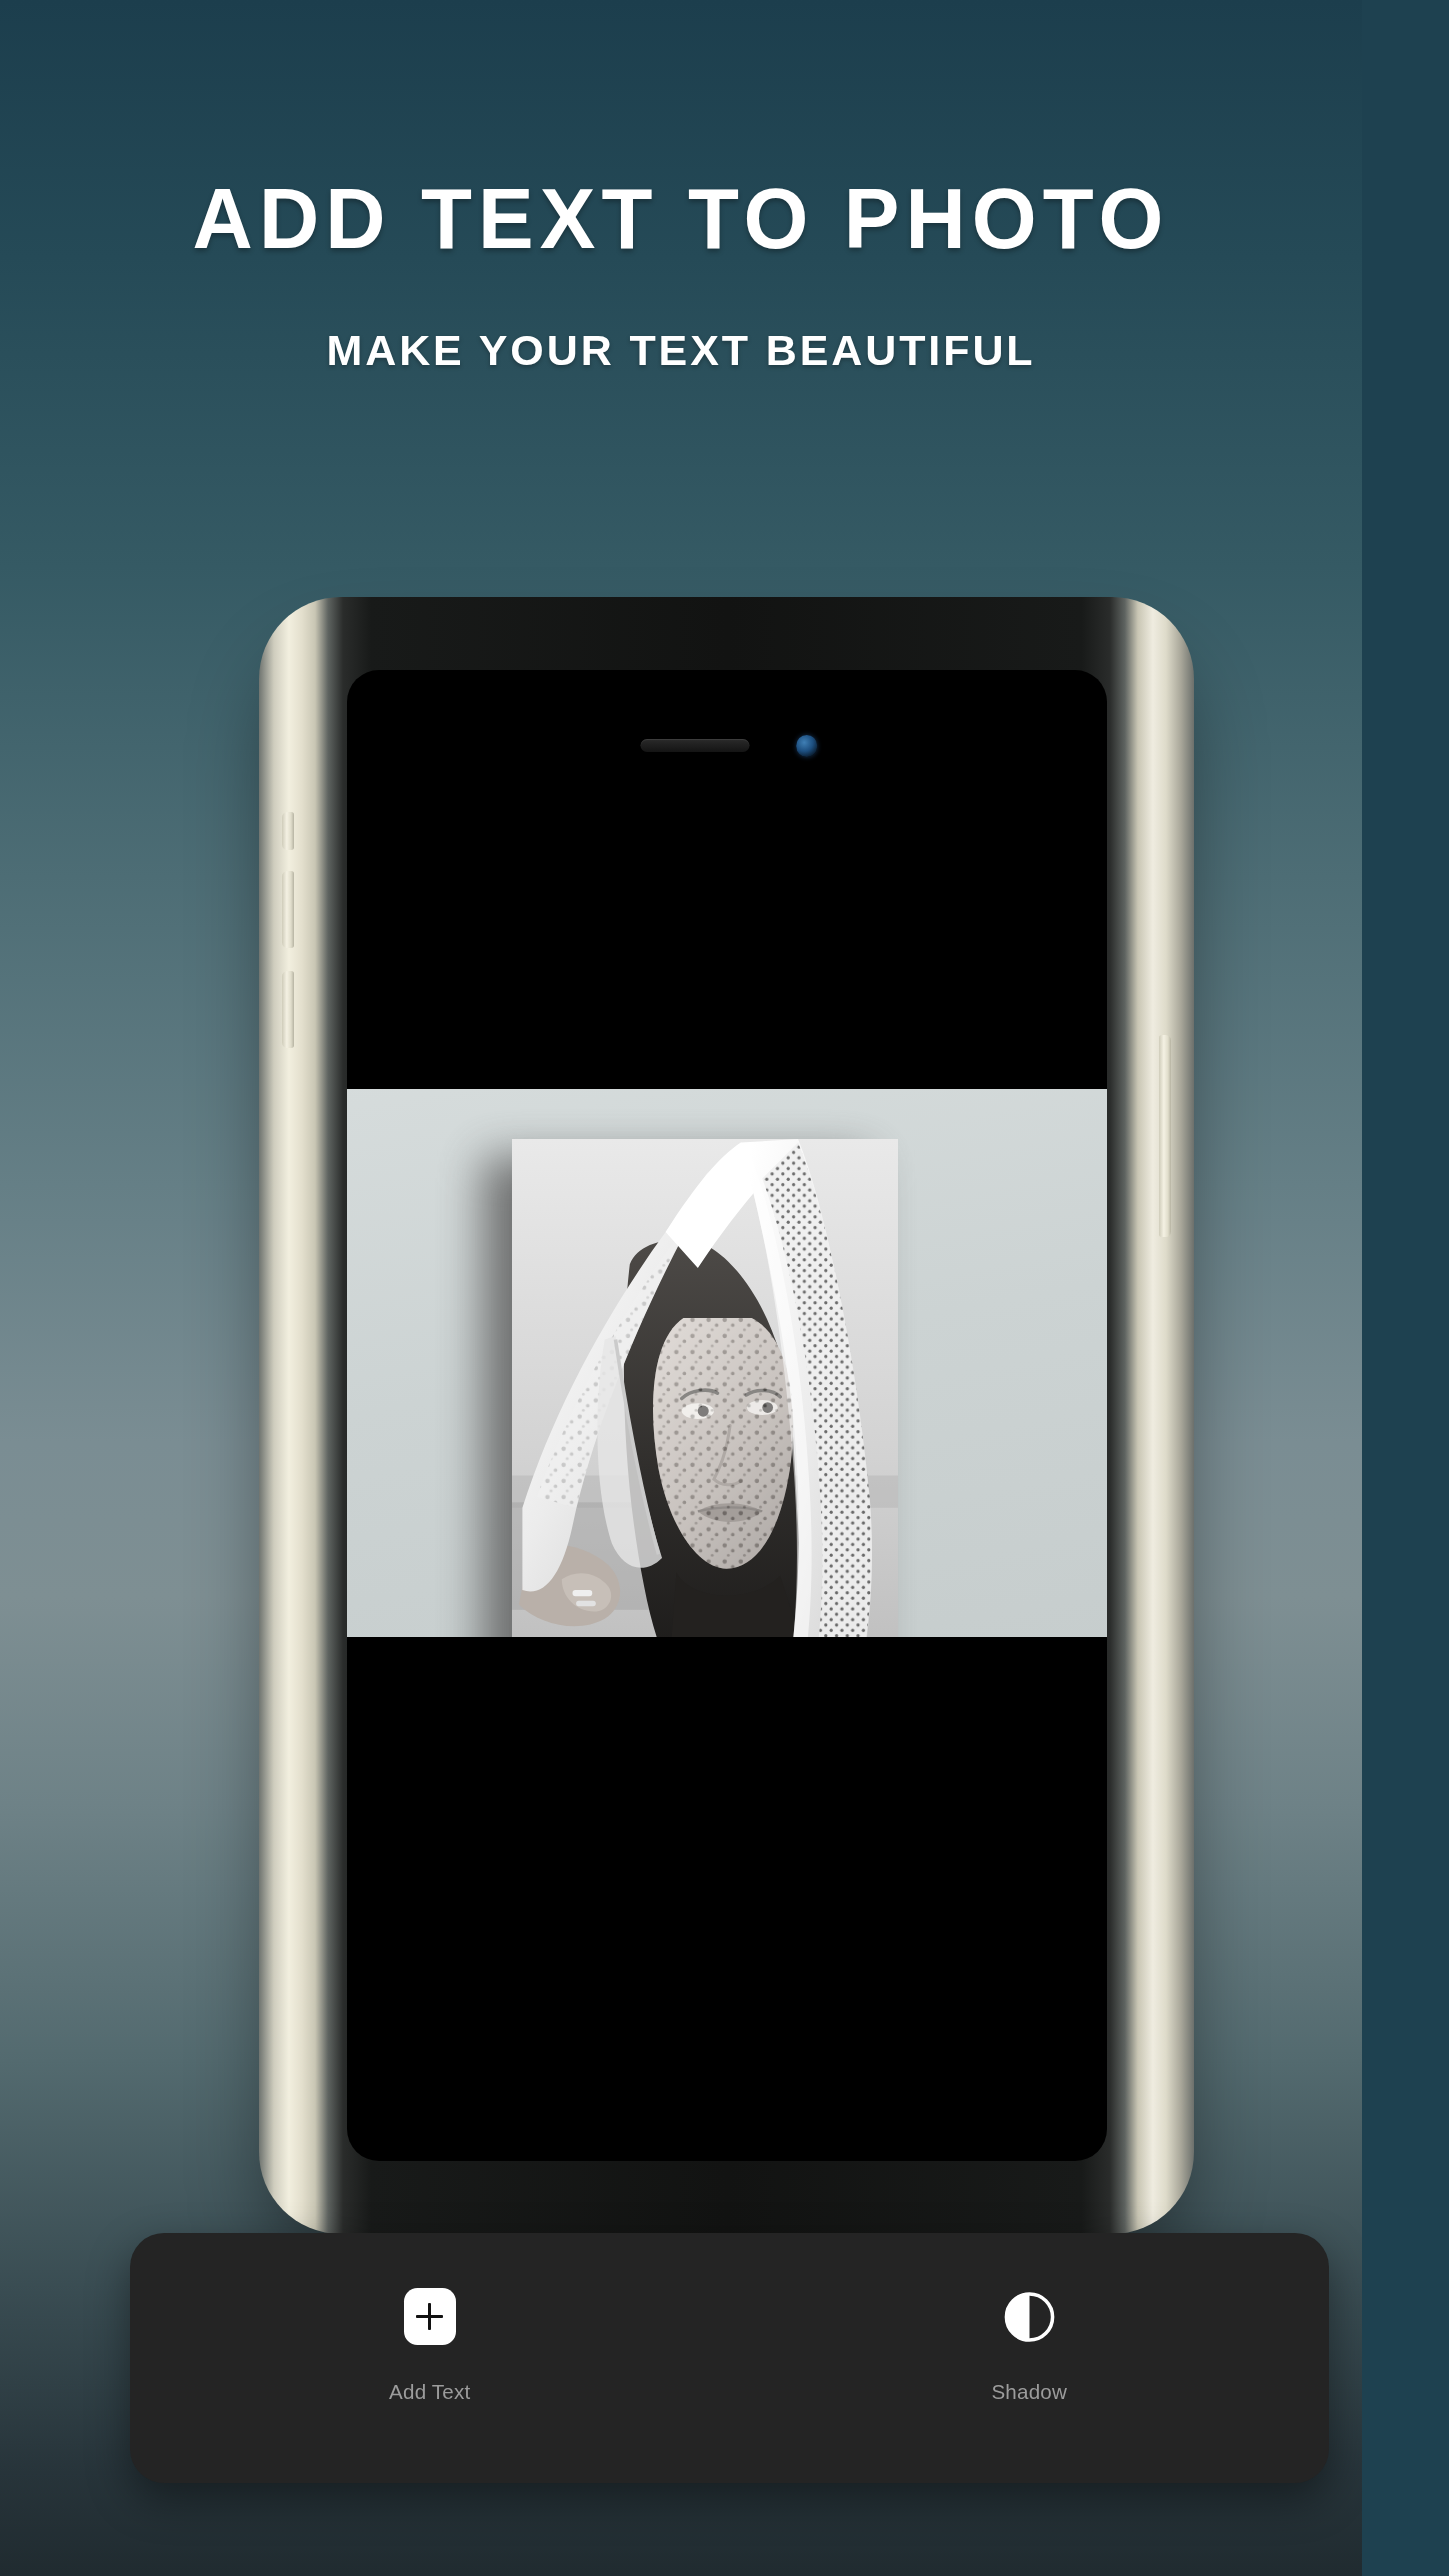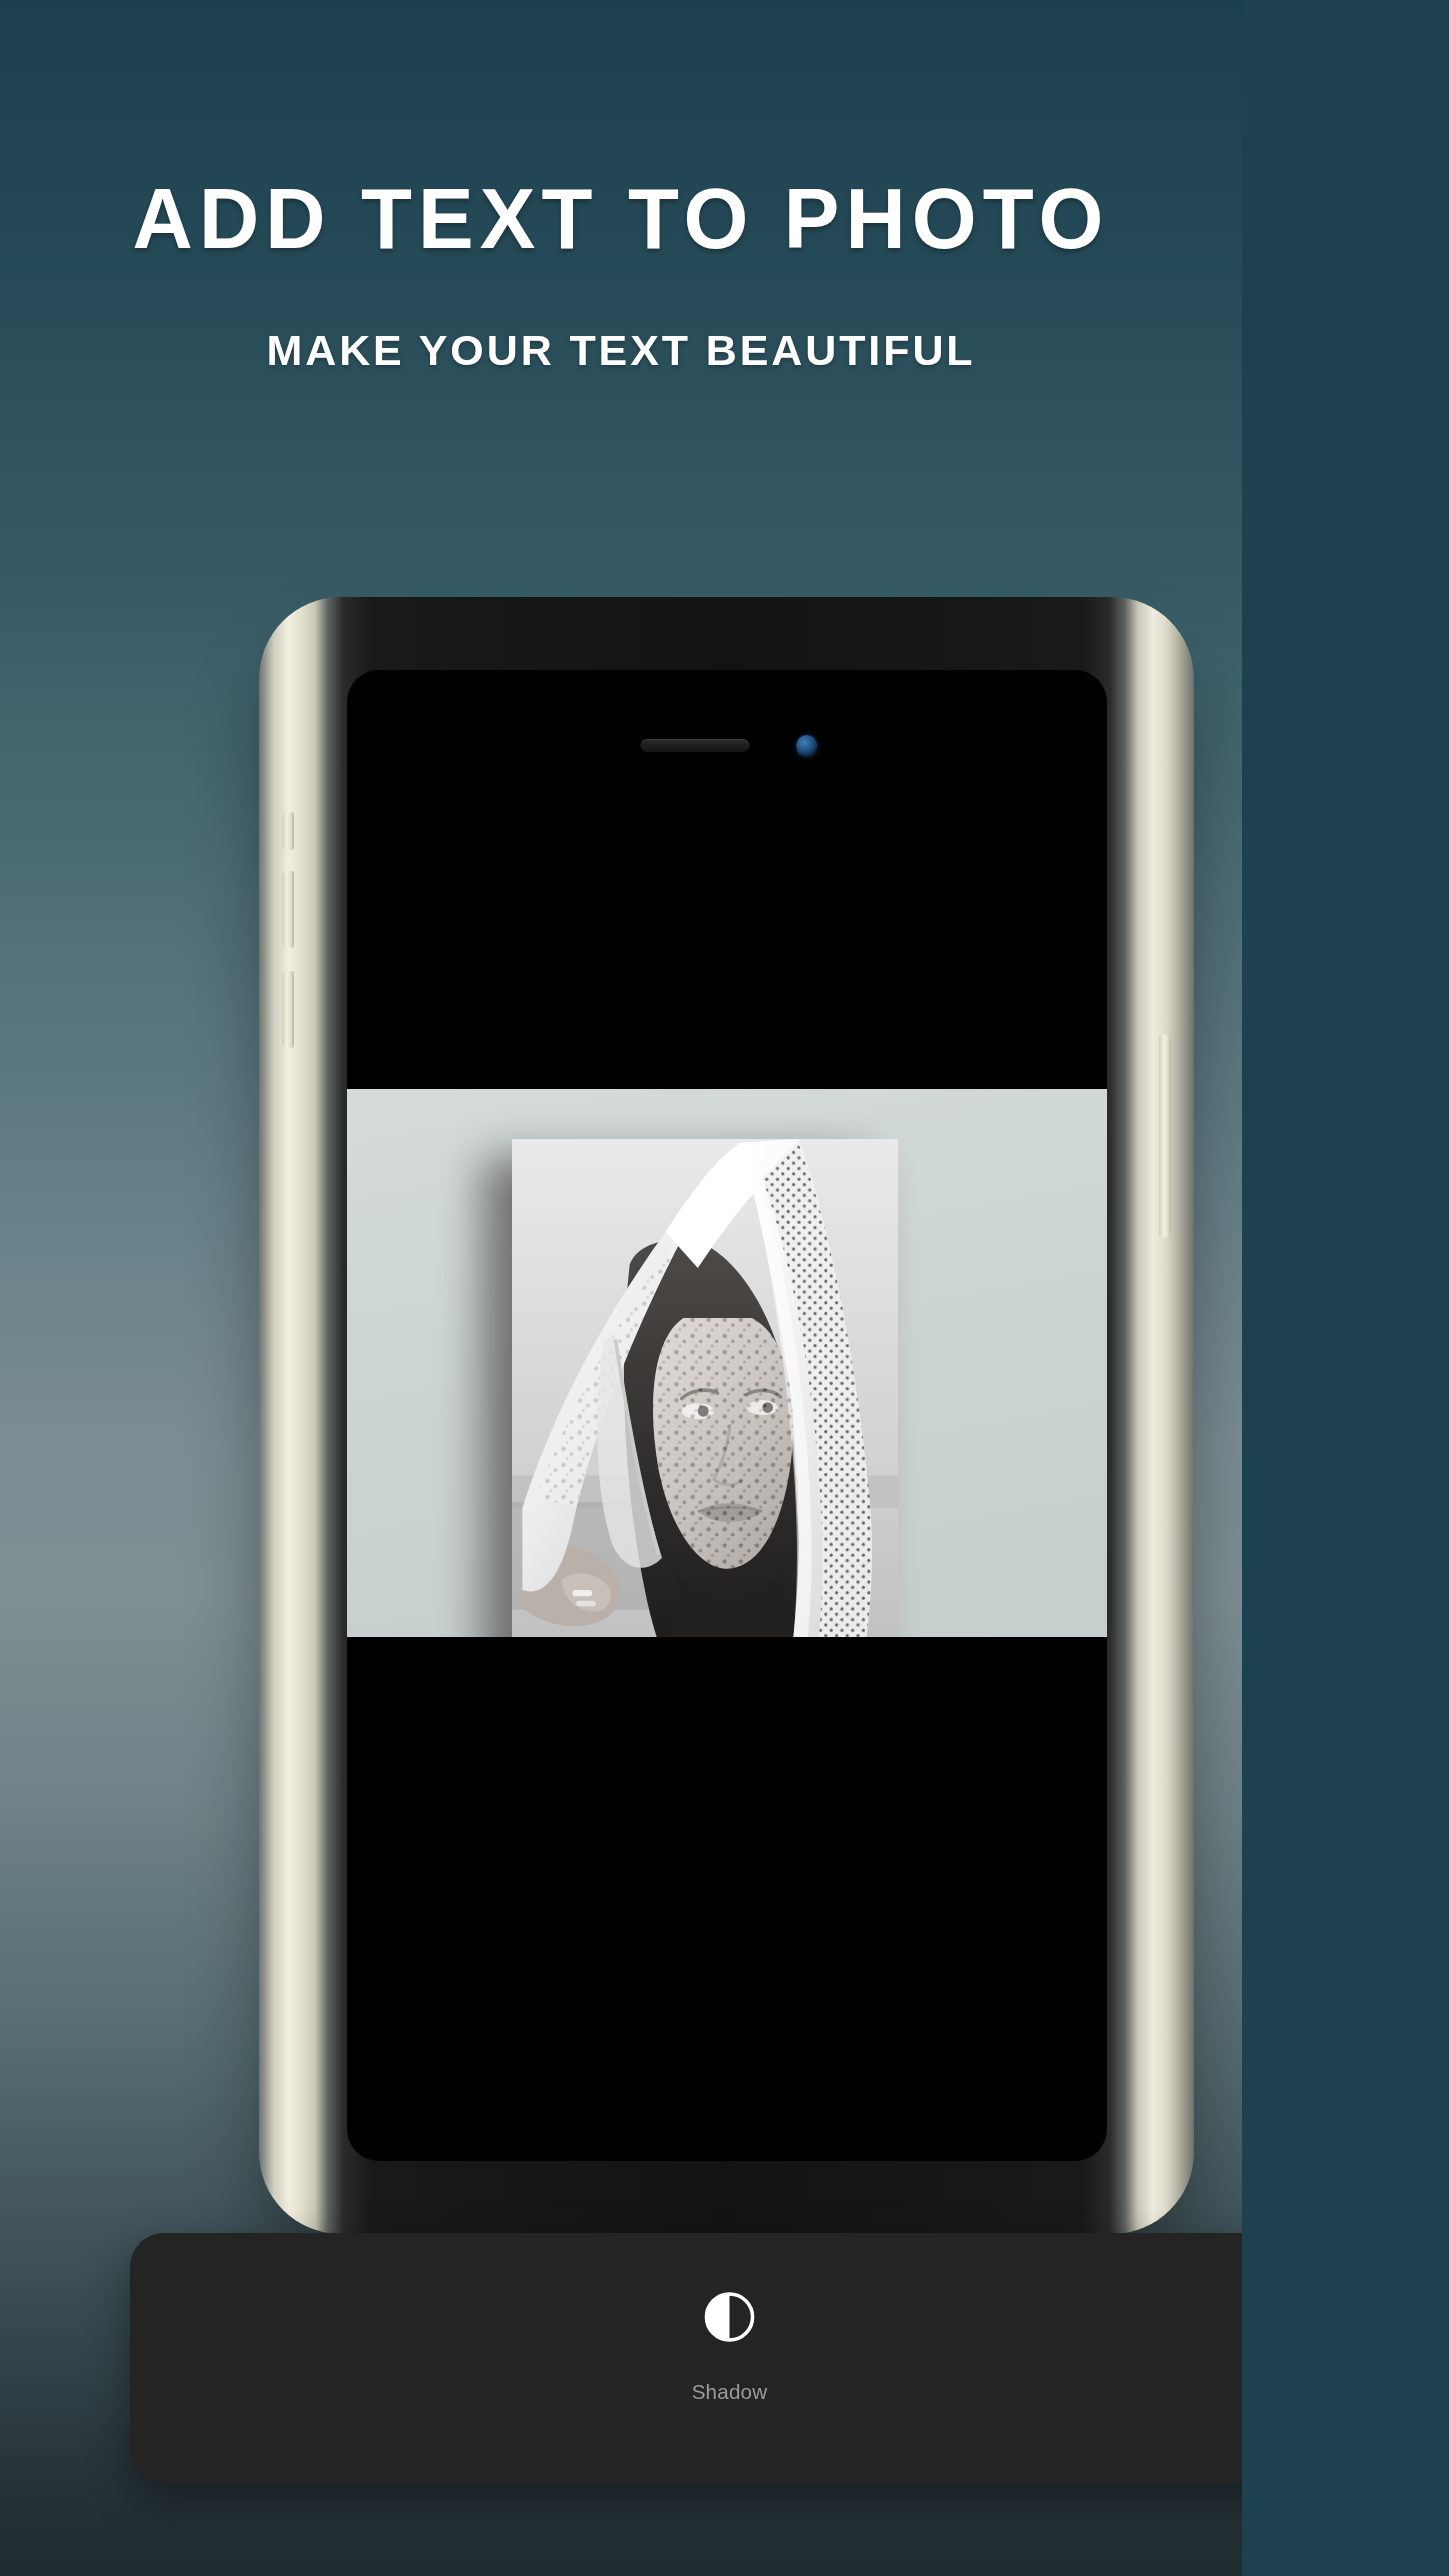--- a/index.html
+++ b/index.html
@@ -2,21 +2,21 @@
 <html style="font-size:14.3px"><head>
 <meta charset="utf-8">
 <style>
   html,body{margin:0;padding:0;}
   body{
     width:1449px;height:2576px;overflow:hidden;
     font-family:"Liberation Sans", sans-serif;
     background:#1e4150;
   }
   #stage{
-    position:relative;width:1242px;height:2576px;
+    position:relative;width:1362px;height:2576px;
     background:
       linear-gradient(180deg,
         #1c3e4d 0%,
         #254a57 10%,
         #355a64 22%,
         #4d6d75 34%,
         #657f86 46%,
         #7a8d93 56%,
         #7e8f93 62%,
         #6e8287 70%,
@@ -309,20 +309,28 @@
         <div class="btn-side btn-left vol-up"></div>
         <div class="btn-side btn-left vol-dn"></div>
         <div class="btn-side btn-right power"></div>
 
       </div>
     </div>
   </div>
 
   <div id="toolbar">
 
+    <div class="tool">
+      <div class="tool-icon">
+        <div class="addtext-box">
+          <span class="plus"></span>
+        </div>
+      </div>
+      <span class="tool-label">Add Text</span>
+    </div>
 
 
 
 
     <div class="tool">
       <div class="tool-icon">
         <svg width="55" height="52" viewBox="0 0 62 58" aria-hidden="true">
           <circle cx="31" cy="29" r="26" fill="none" stroke="#ffffff" stroke-width="4"></circle>
           <path d="M31 3 A26 26 0 0 0 31 55 Z" fill="#ffffff"></path>
         </svg>

